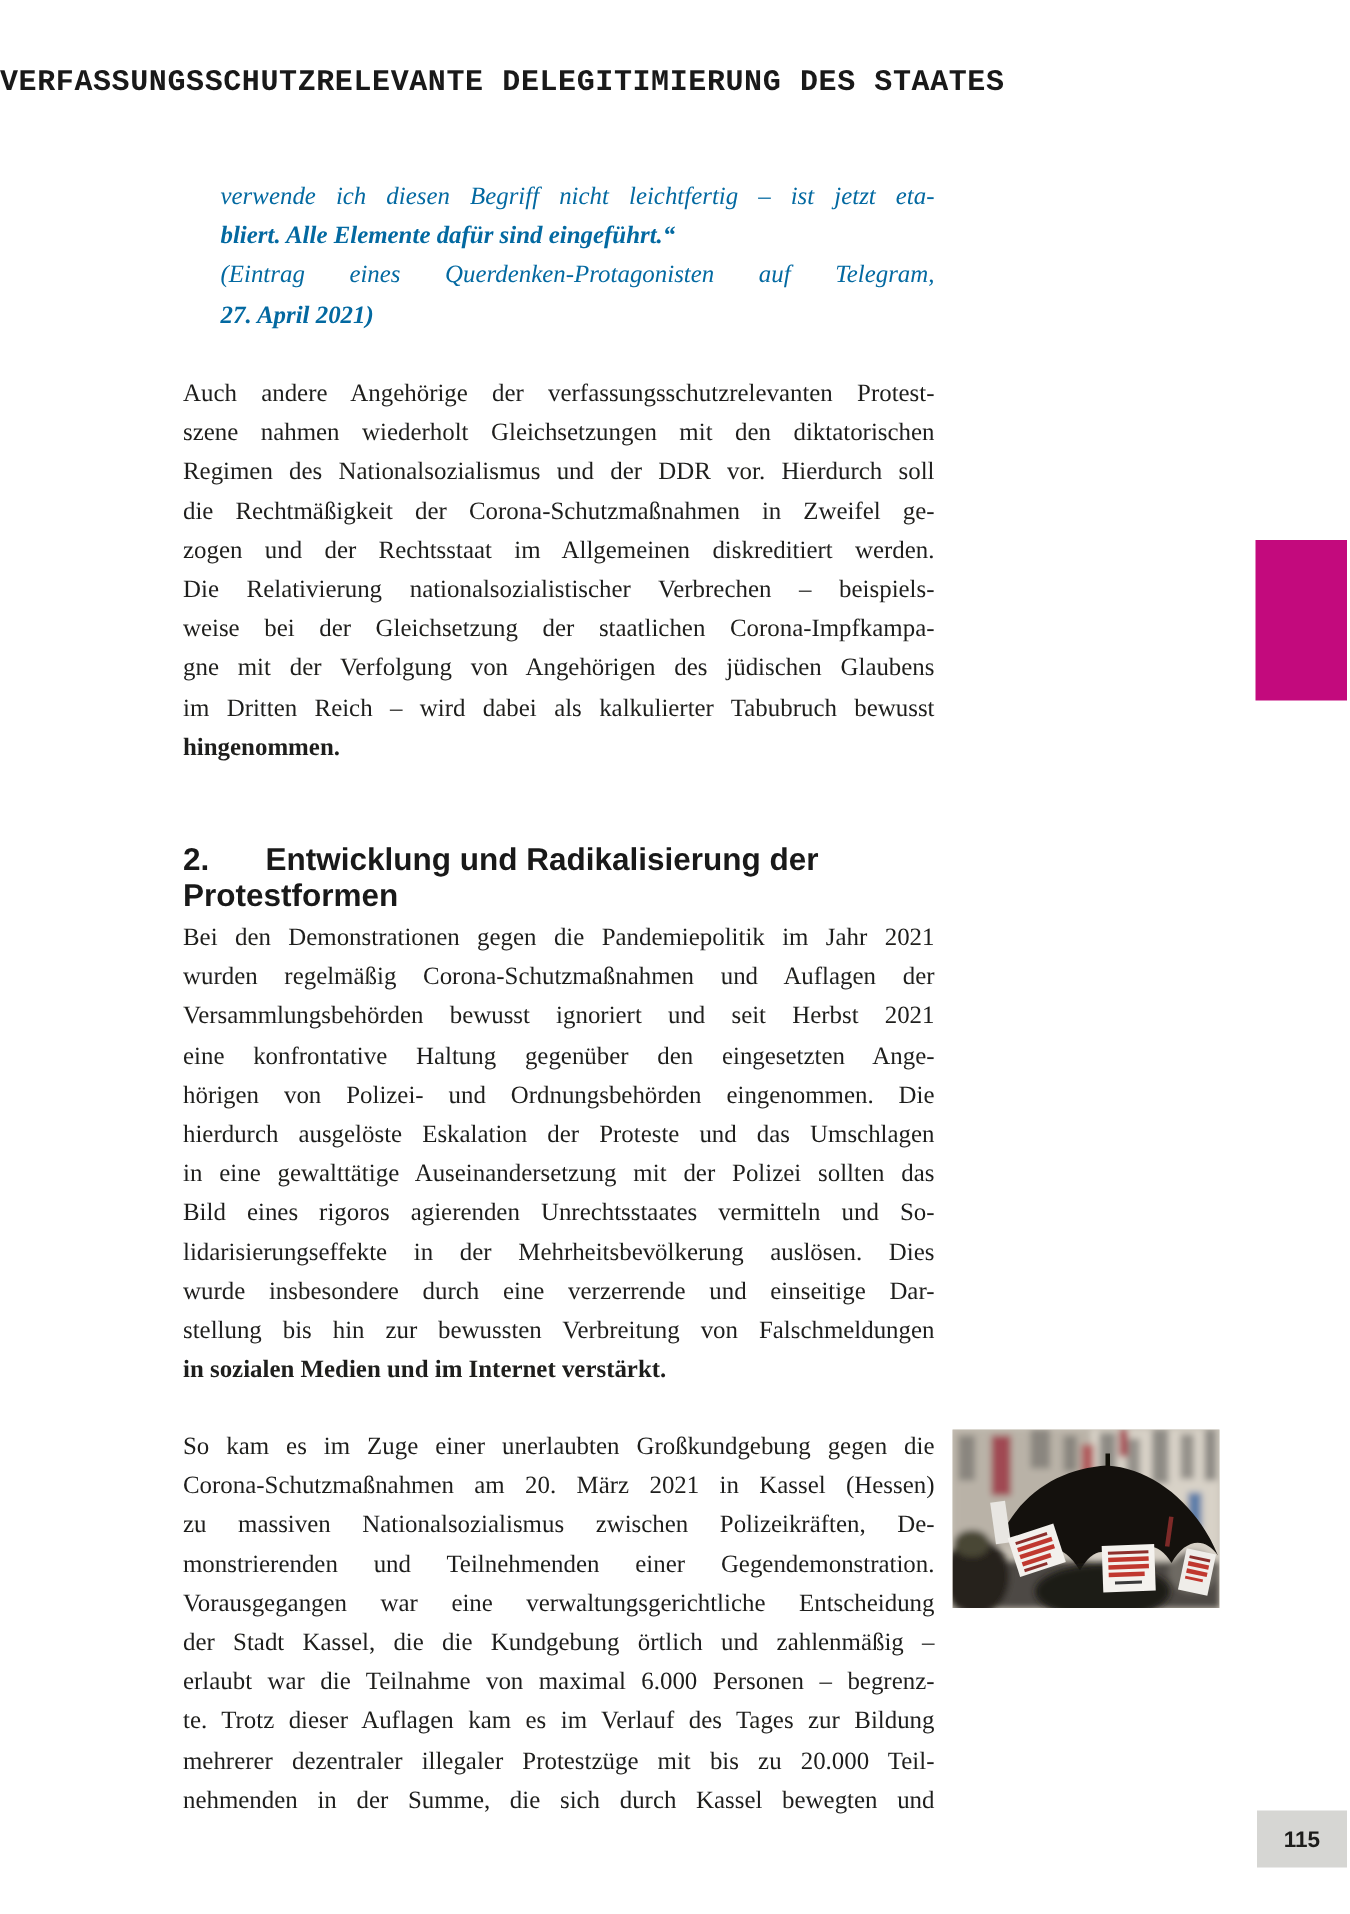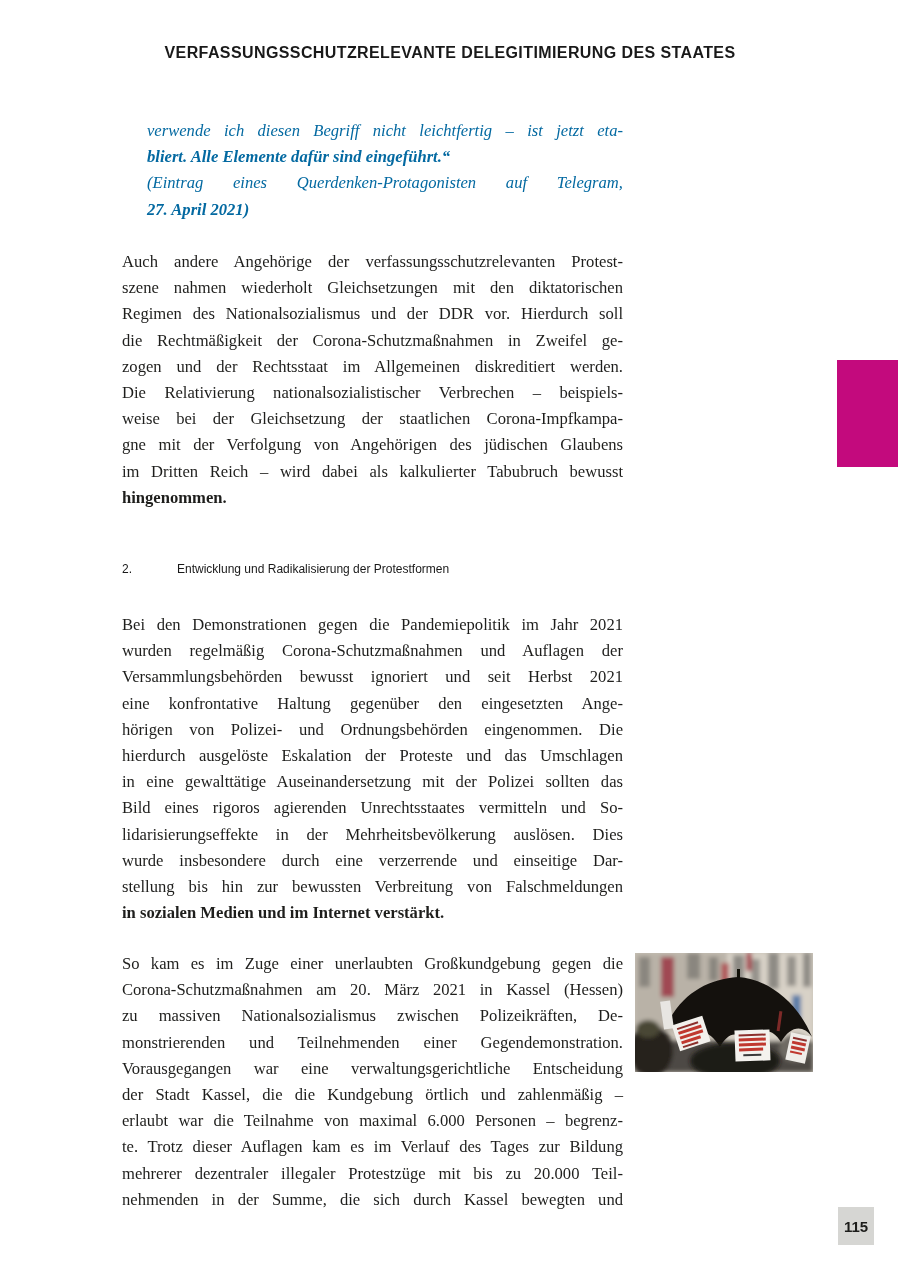--- a/index.html
+++ b/index.html
@@ -1,54 +1,54 @@
 <!DOCTYPE html>
 <html lang="de"><head>
 <meta charset="utf-8">
 <style>
   html,body{margin:0;padding:0;background:#ffffff;}
   .page{
     position:relative;width:900px;height:1276px;background:#ffffff;
     font-family:"Liberation Serif",serif;color:#1d1d1b;overflow:hidden;
   }
   .running-header{
-    position:absolute;top:44px;left:0;width:100%;text-align:center;
-    font-family:Liberation Sans, sans-serif;font-size:16px;font-weight:600;
+    position:absolute;top:44px;left:0;width:100%;text-align:left;
+    font-family:Liberation Mono, monospace;font-size:20px;font-weight:600;
     letter-spacing:0.4px;color:#191919;
   }
   .quote{
     position:absolute;left:147px;top:118px;width:476px;
     font-style:italic;font-size:16.6px;line-height:26.2px;color:#0369a1;
   }
   .para{
     position:absolute;left:122px;width:501px;
     font-size:16.6px;line-height:26.2px;color:#1e1e1c;
   }
   .p1{top:249px;}
   .p2{top:612px;}
   .p3{top:951px;}
   .jline{text-align:justify;text-align-last:justify;text-justify:inter-word;}
   .jline.endline{text-align-last:left;font-weight:bold;}
   .heading{
     position:absolute;left:122px;top:562px;width:501px;
-    font-family:"Liberation Sans",sans-serif;font-weight:normal;font-size:12px;
+    font-family:"Liberation Sans",sans-serif;font-weight:bold;font-size:21px;
     color:#191919;
   }
   .hnum{display:inline-block;width:55px;}
   .accent{
     position:absolute;left:837px;top:360px;width:61px;height:107px;
     background:#c30a7d;
   }
   .photo{
     position:absolute;left:635px;top:953px;width:178px;height:119px;
     overflow:hidden;background:#c7c1b6;
   }
   .photo svg{display:block;}
   .pagebadge{
-    position:absolute;left:838px;top:1207px;width:36px;height:38px;
+    position:absolute;left:838px;top:1207px;width:60px;height:38px;
     background:#d6d6d3;display:flex;align-items:center;justify-content:center;
     font-family:"Liberation Sans",sans-serif;font-weight:bold;font-size:15px;
     color:#1d1d1b;
   }
 </style>
 </head>
 <body>
 
 <div class="page">
 

